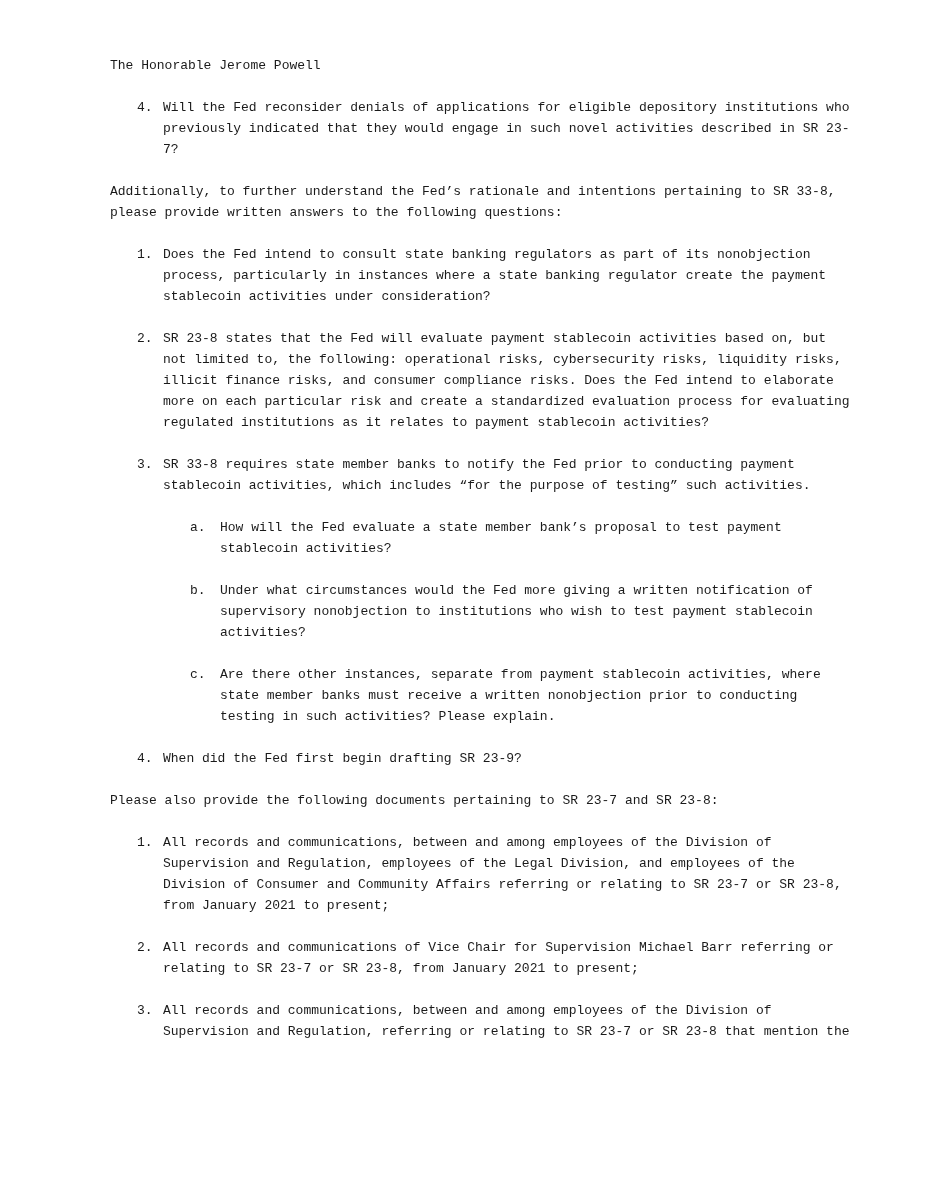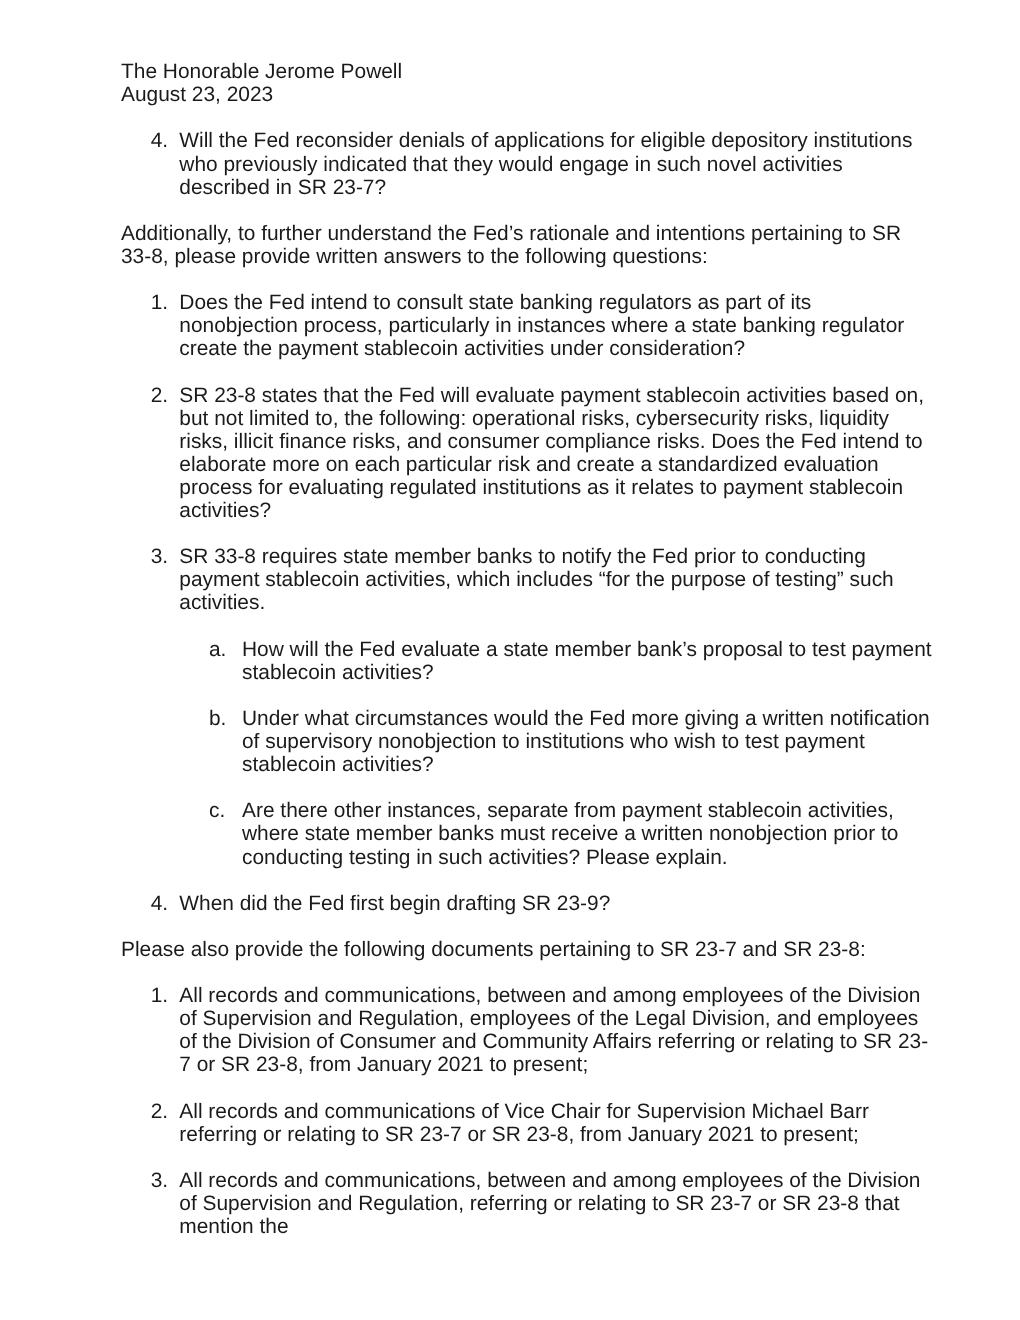--- a/index.html
+++ b/index.html
@@ -7,22 +7,22 @@
   body {
     width: 927px;
     height: 1200px;
     overflow: hidden;
   }
   .page {
     width: 927px;
     height: 1120px;
     background: var(--page-bg, #ffffff);
     color: var(--text-color, #1a1a1a);
-    font-family: Liberation Sans, sans-serif;
-    font-size: 19px;
+    font-family: Liberation Mono, monospace;
+    font-size: 13px;
     line-height: 21px;
   }
   .content {
     padding: 55px 77px 0 110px; 
   }
   .header-block { margin-bottom: 21px; }
   .para { margin-bottom: 21px; }
   .item { display: flex; margin-bottom: 21px; }
   .item.l1 { padding-left: 27px; }
   .item.l1 .marker { flex: 0 0 26px; }
@@ -31,21 +31,20 @@
   .item .body { flex: 1; }
 </style>
 </head>
 <body>
 
 <div class="page">
   <div class="content">
 
     <div class="header-block">
       <div class="line">The Honorable Jerome Powell</div>
-      <div class="line">August 23, 2023</div>
     </div>
 
     <div class="item l1">
       <span class="marker">4.</span>
       <span class="body">Will the Fed reconsider denials of applications for eligible depository institutions who previously indicated that they would engage in such novel activities described in SR 23-7?</span>
     </div>
 
     <p class="para">Additionally, to further understand the Fed’s rationale and intentions pertaining to SR 33-8, please provide written answers to the following questions:</p>
 
     <div class="item l1">

